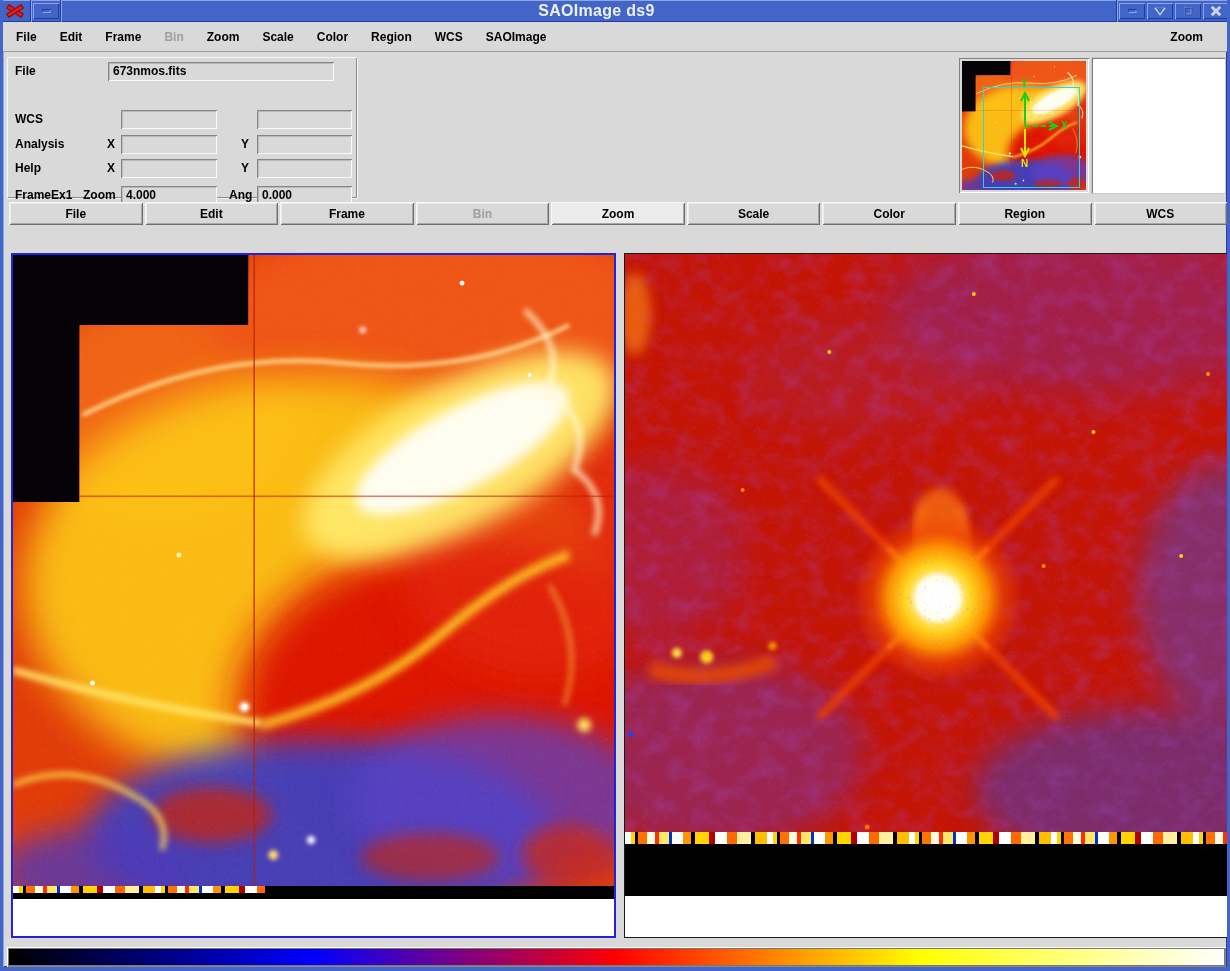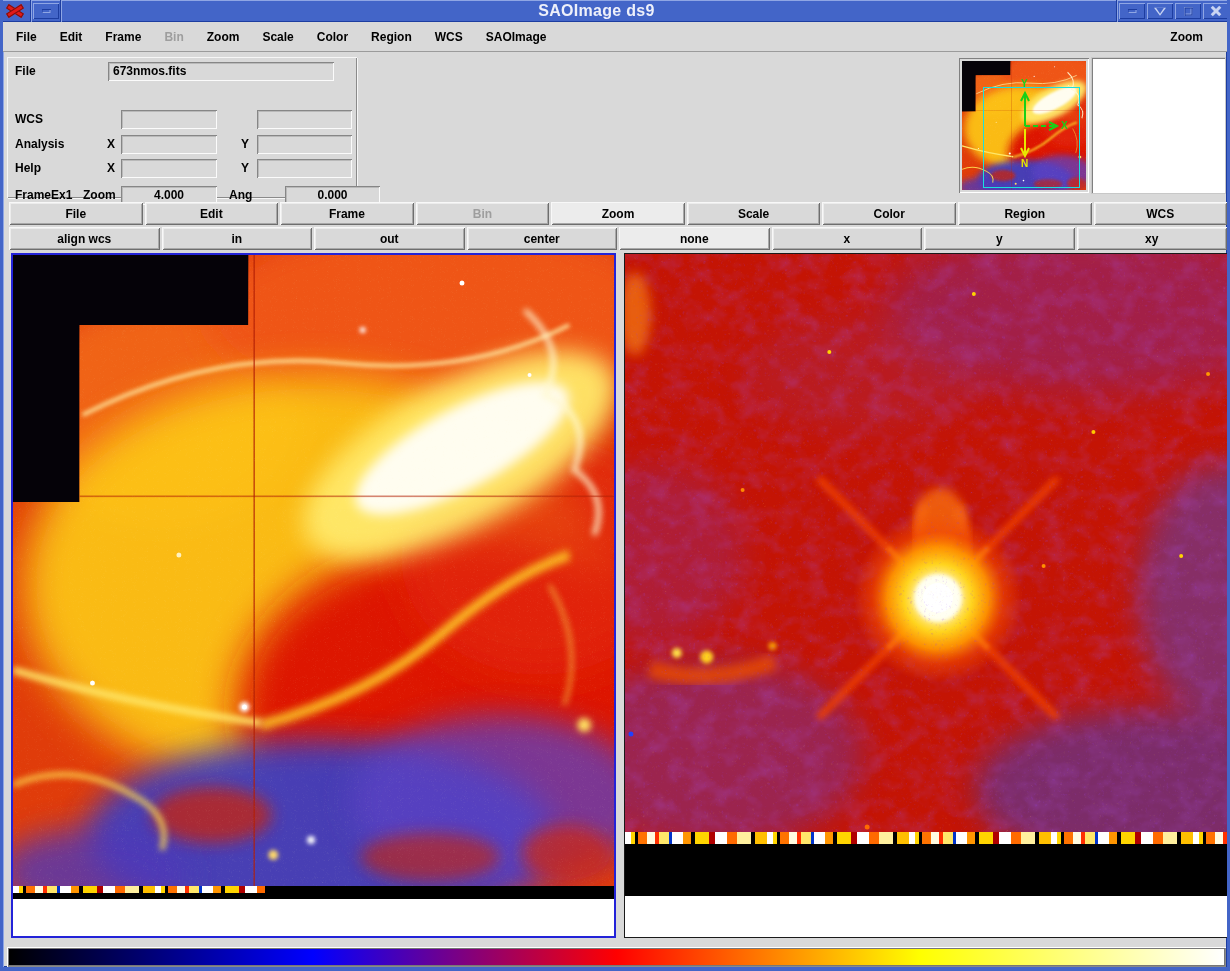--- a/index.html
+++ b/index.html
@@ -44,21 +44,21 @@
   
   .infobar{position:absolute;left:0;top:52px;width:1224px;height:150px;}
   .info-panel{position:absolute;left:4px;top:5px;width:350px;height:141px;background:#d9d9d9;
     box-shadow:inset 1px 1px 0 #f6f6f6,inset -1px -1px 0 #8a8a8a, 1px 1px 0 #f6f6f6;}
   .irow{position:absolute;left:0;width:100%;height:21px;}
   .ilabel{position:absolute;left:8px;top:3px;font-size:12px;font-weight:bold;color:#000;}
   .iaxis{position:absolute;top:3px;font-size:12px;font-weight:bold;color:#000;}
   .ifield{position:absolute;height:19px;background:#d9d9d9;
     box-shadow:inset 1px 1px 0 #868686,inset -1px -1px 0 #fbfbfb, inset 2px 2px 0 #b9b9b9;
     font-size:12px;font-weight:bold;line-height:19px;padding:0 5px;color:#000;}
-  .ifield.center{text-align:center;}
+  .ifield.center{text-align:left;}
   
   .panner{position:absolute;left:956px;top:6px;width:130px;height:135px;background:#d9d9d9;
     box-shadow:inset 1px 1px 0 #808080,inset -1px -1px 0 #ffffff;padding:3px;}
   .panner-art{position:relative;width:124px;height:129px;overflow:hidden;}
   .panner-view{position:absolute;left:21px;top:26px;width:97px;height:101px;border:1px solid #18e0e0;}
   .magnifier{position:absolute;left:1089px;top:6px;width:133px;height:135px;background:#ffffff;
     box-shadow:inset 1px 1px 0 #808080,inset -1px -1px 0 #ffffff, 0 0 0 1px #c8c8c8;}
   
   .btnrow{position:absolute;left:6px;width:1218px;height:23px;display:flex;gap:2px;}
   .row1{top:202px;}
@@ -256,21 +256,21 @@
         <span class="iaxis" style="left:100px;">X</span>
         <span class="ifield" style="left:114px;top:1px;width:96px;"></span>
         <span class="iaxis" style="left:234px;">Y</span>
         <span class="ifield" style="left:250px;top:1px;width:95px;"></span>
       </div>
       <div class="irow" style="top:128px;">
         <span class="ilabel">FrameEx1</span>
         <span class="iaxis" style="left:76px;">Zoom</span>
         <span class="ifield center" style="left:114px;top:1px;width:96px;">4.000</span>
         <span class="iaxis" style="left:222px;">Ang</span>
-        <span class="ifield center" style="left:250px;top:1px;width:95px;margin-left:28px;">0.000</span>
+        <span class="ifield center" style="left:250px;top:1px;width:95px;">0.000</span>
       </div>
     </div>
 
     <div class="panner">
       <div class="panner-art">
         <svg width="124" height="129" viewBox="0 0 605 631" preserveAspectRatio="none">
             <use href="#nebula"></use>
           </svg>
         <div class="panner-view"></div>
         <svg width="124" height="129" style="position:absolute;left:0;top:0;">
@@ -295,30 +295,20 @@
     <button class="tbtn">Edit</button>
     <button class="tbtn">Frame</button>
     <button class="tbtn disabled">Bin</button>
     <button class="tbtn active">Zoom</button>
     <button class="tbtn">Scale</button>
     <button class="tbtn">Color</button>
     <button class="tbtn">Region</button>
     <button class="tbtn">WCS</button>
   </div>
 
-  <div class="btnrow row2">
-    <button class="tbtn">align wcs</button>
-    <button class="tbtn">in</button>
-    <button class="tbtn">out</button>
-    <button class="tbtn">center</button>
-    <button class="tbtn active">none</button>
-    <button class="tbtn">x</button>
-    <button class="tbtn">y</button>
-    <button class="tbtn">xy</button>
-  </div>
 
   <div class="main">
 
     <div class="frame-left">
       <div class="img-stack">
         <svg width="601" height="631" viewBox="0 0 605 631" preserveAspectRatio="none" style="position:absolute;left:0;top:0;">
             <use href="#nebula"></use>
           </svg>
         <div class="hotrow" style="top:631px;width:252px;"></div>
         <div class="whitezone" style="top:644px;height:37px;"></div>

